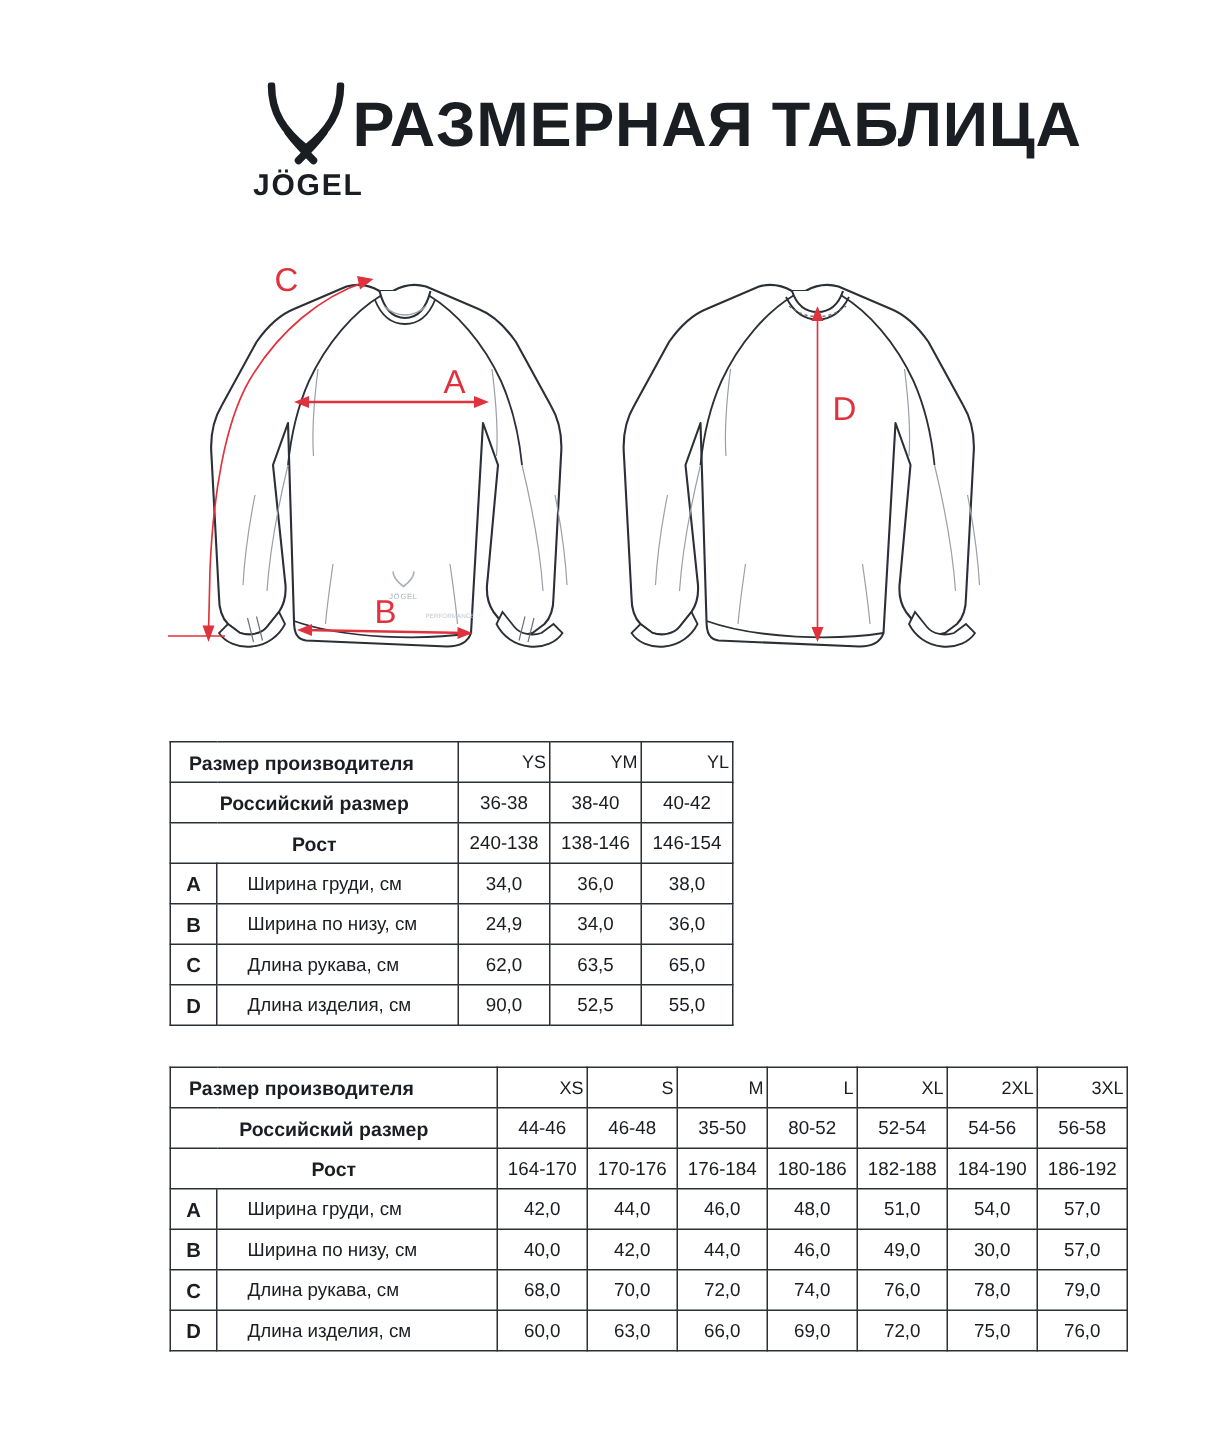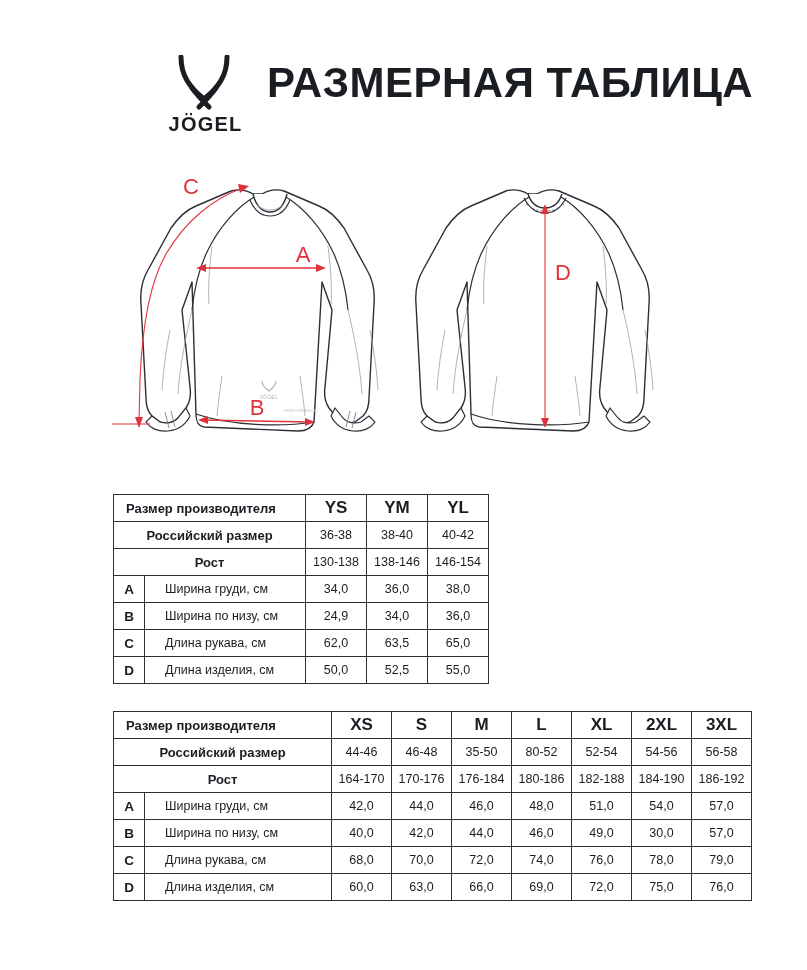--- a/index.html
+++ b/index.html
@@ -45,21 +45,21 @@
     width: 85px;
     text-align: center;
     font-size: 20px;
     font-weight: bold;
     letter-spacing: 1.2px;
     color: #1a1d22;
     font-family: "Liberation Sans", sans-serif;
   }
   .page-title {
     position: absolute;
-    left: 267px;
+    left: 235px;
     top: 58px;
     font-size: 42px;
     font-weight: bold;
     letter-spacing: 0.5px;
     color: #1a1d22;
     white-space: nowrap;
     line-height: 50px;
   }
 
   
@@ -93,22 +93,23 @@
   .size-table td.hdr-label {
     font-weight: bold;
     font-size: 13px;
     margin-top: 24px;
   }
   .size-table td.hdr-label-left {
     text-align: left;
     padding-left: 12px;
   }
   .size-table td.size-code {
-    font-weight: bold;
-    font-size: 17px;
+    font-weight: normal;
+    font-size: 12px;
+    text-align: right;
   }
   .size-table td.letter {
     font-weight: bold;
     font-size: 13.5px;
     width: 26px;
   }
   .size-table td.measure-name {
     text-align: left;
     padding-left: 20px;
     font-size: 12.5px;
@@ -316,21 +317,21 @@
       <td class="size-code col-size">YL</td>
     </tr>
     <tr>
       <td class="hdr-label col-first" colspan="2">Российский размер</td>
       <td>36-38</td>
       <td>38-40</td>
       <td>40-42</td>
     </tr>
     <tr>
       <td class="hdr-label col-first" colspan="2">Рост</td>
-      <td>130-138</td>
+      <td>240-138</td>
       <td>138-146</td>
       <td>146-154</td>
     </tr>
     <tr>
       <td class="letter col-letter">A</td>
       <td class="measure-name col-name">Ширина груди, см</td>
       <td>34,0</td>
       <td>36,0</td>
       <td>38,0</td>
     </tr>
@@ -344,21 +345,21 @@
     <tr>
       <td class="letter col-letter">C</td>
       <td class="measure-name col-name">Длина рукава, см</td>
       <td>62,0</td>
       <td>63,5</td>
       <td>65,0</td>
     </tr>
     <tr>
       <td class="letter col-letter">D</td>
       <td class="measure-name col-name">Длина изделия, см</td>
-      <td>50,0</td>
+      <td>90,0</td>
       <td>52,5</td>
       <td>55,0</td>
     </tr>
   </tbody>
 </table>
 
 <table class="size-table" id="table-adult">
   <tbody>
     <tr>
       <td class="hdr-label hdr-label-left col-first" colspan="2">Размер производителя</td>

